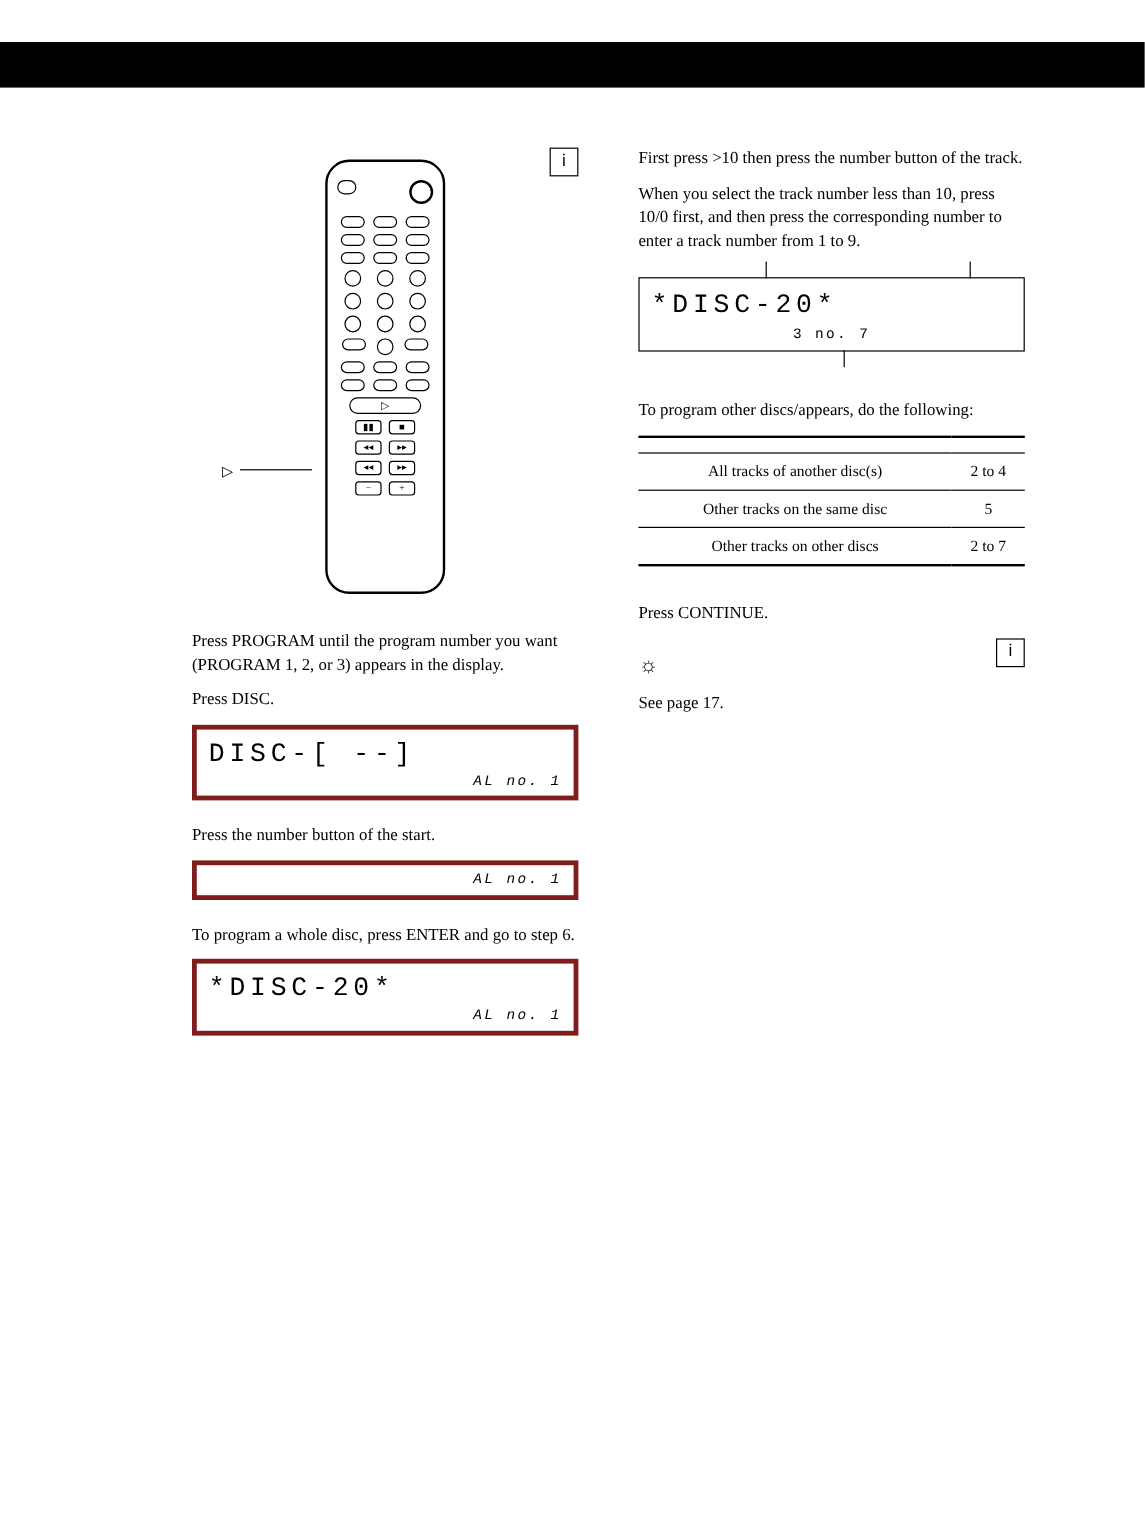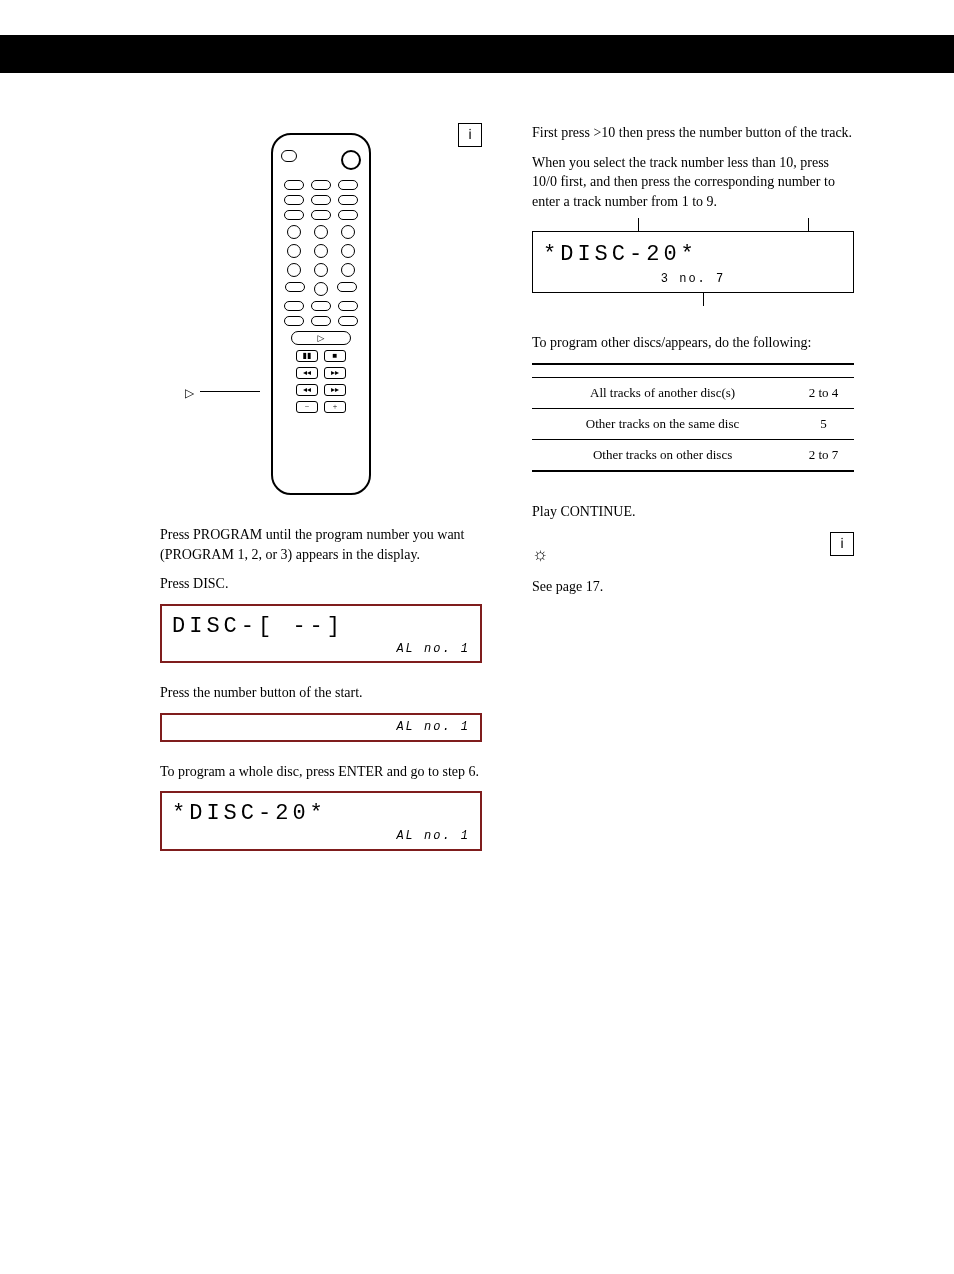--- a/index.html
+++ b/index.html
@@ -118,21 +118,21 @@
   .play-line {
     position: absolute;
     left: 40px;
     top: 258px;
     width: 60px;
     height: 1px;
     background: #000;
   }
   p { margin: 10px 0; font-family: Liberation Serif, serif; }
   .display-box {
-    border: 2px solid #7f1d1d;
+    border: 4px solid #7f1d1d;
     padding: 6px 10px 4px 10px;
     margin: 8px 0 20px 0;
     font-family: 'Courier New', monospace;
   }
   .display-main {
     font-size: 22px;
     letter-spacing: 4px;
     font-weight: normal;
   }
   .display-sub {
@@ -339,21 +339,21 @@
           <td>5</td>
         </tr>
         <tr class="last">
           <td>Other tracks on other discs</td>
           <td>2 to 7</td>
         </tr>
       </tbody>
     </table>
 
 
-    <p style="margin-top:30px">Play CONTINUE.</p>
+    <p style="margin-top:30px">Press CONTINUE.</p>
 
     <div class="tip-row">
       <div>
         <div class="tip-icon">☼</div>
         <p>See page 17.</p>
       </div>
       <div class="info-box">ℹ</div>
     </div>
   </div>
 </div>

